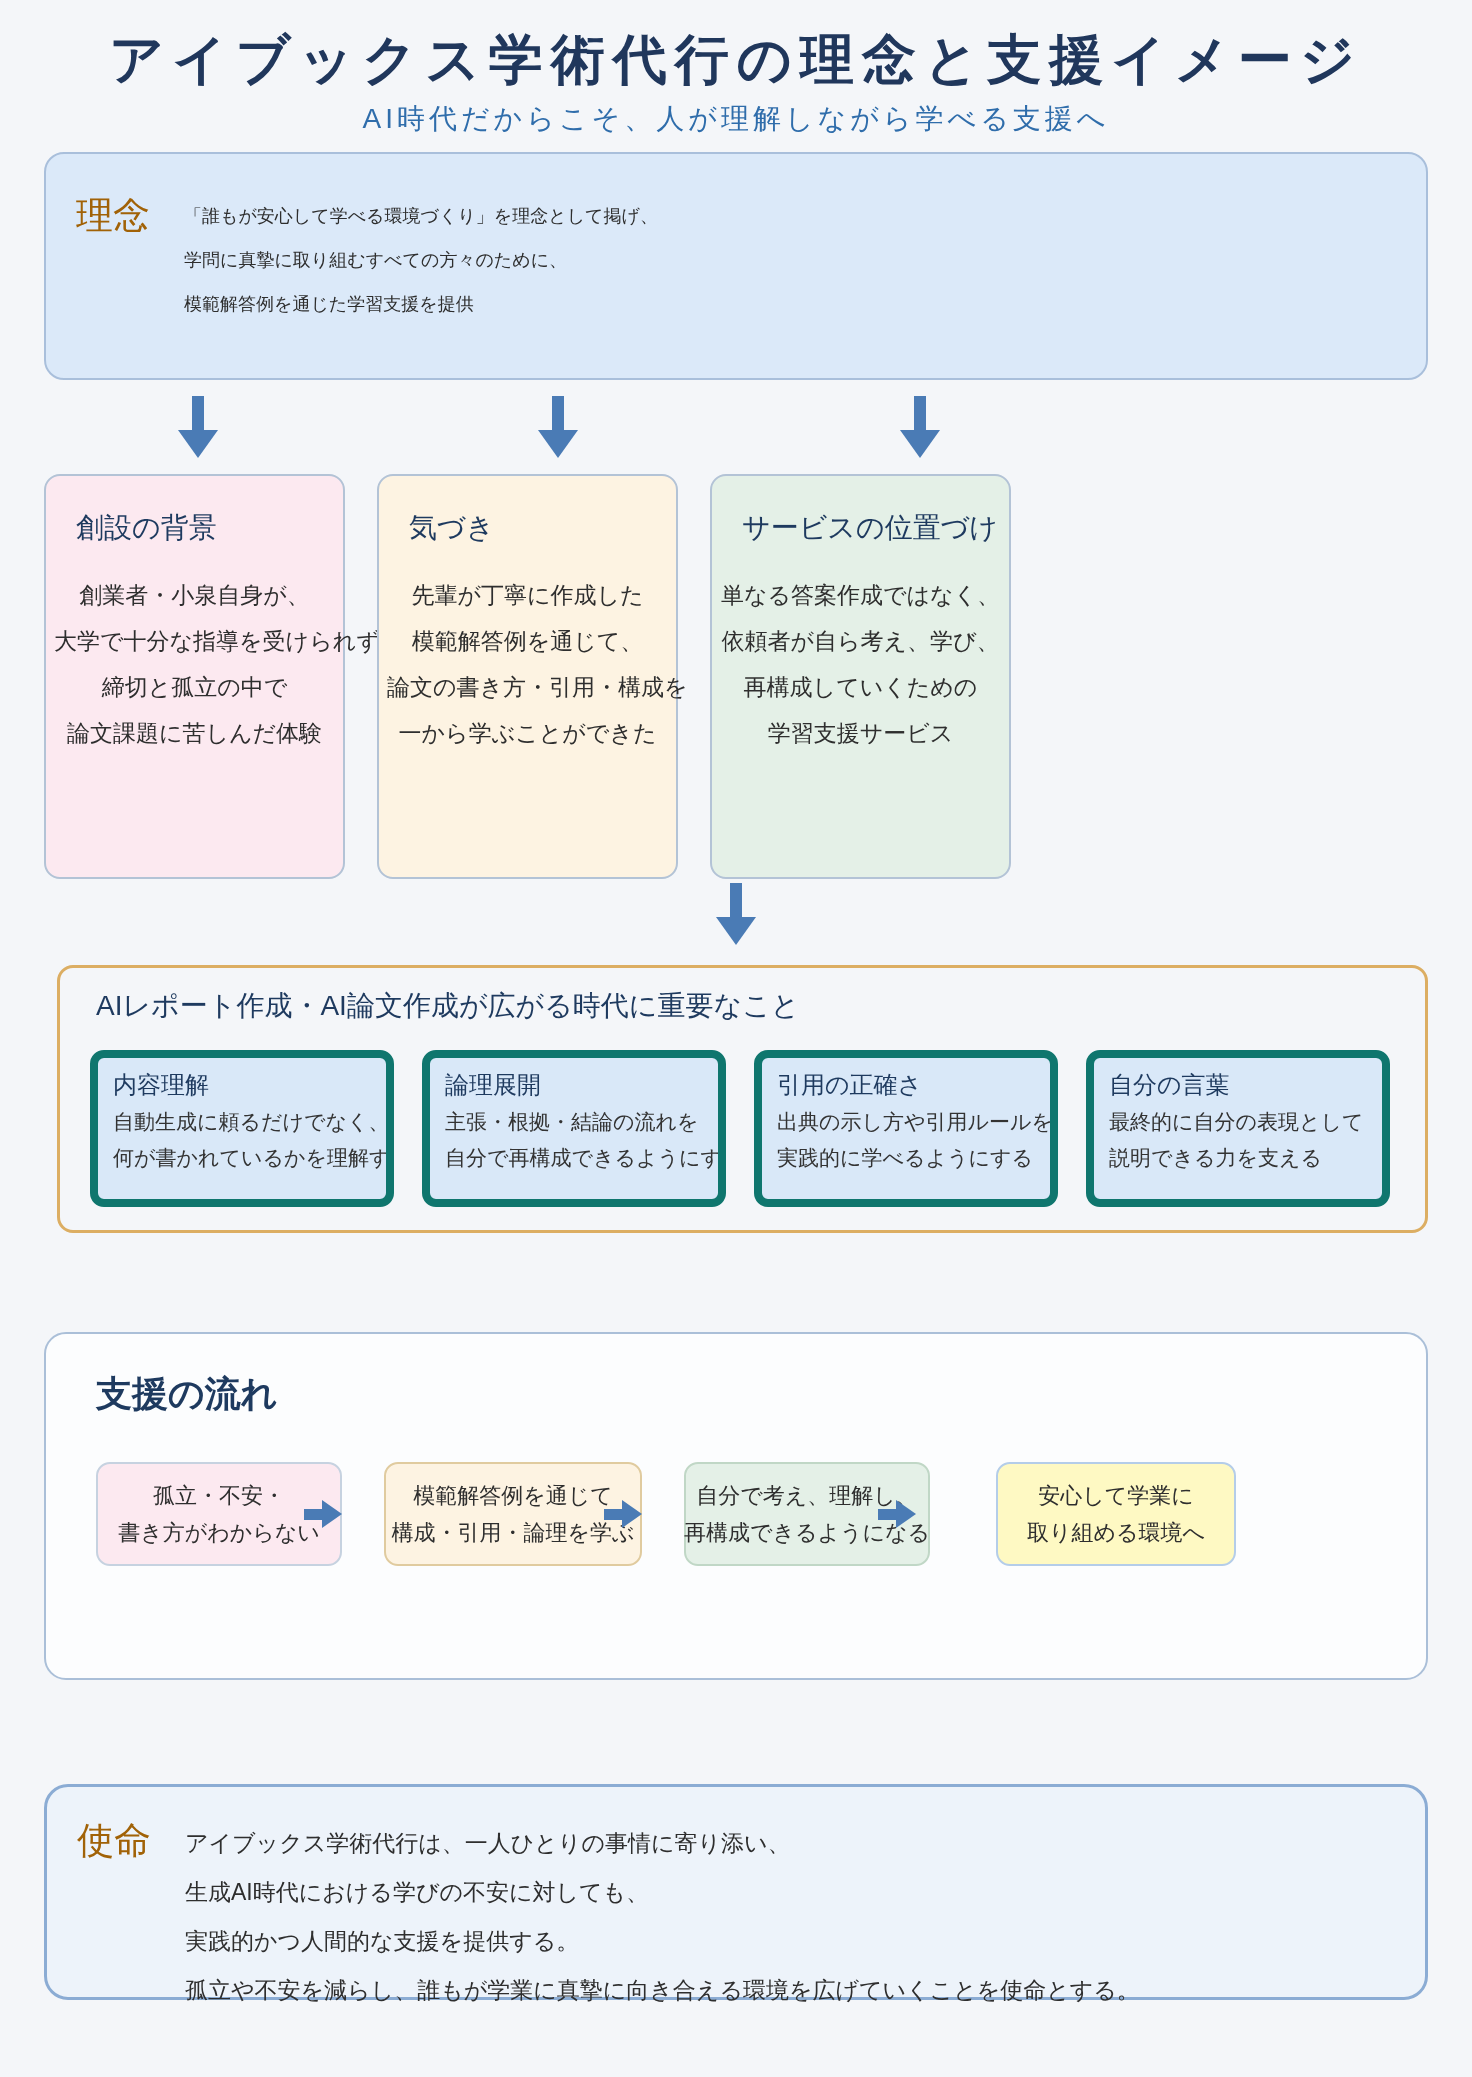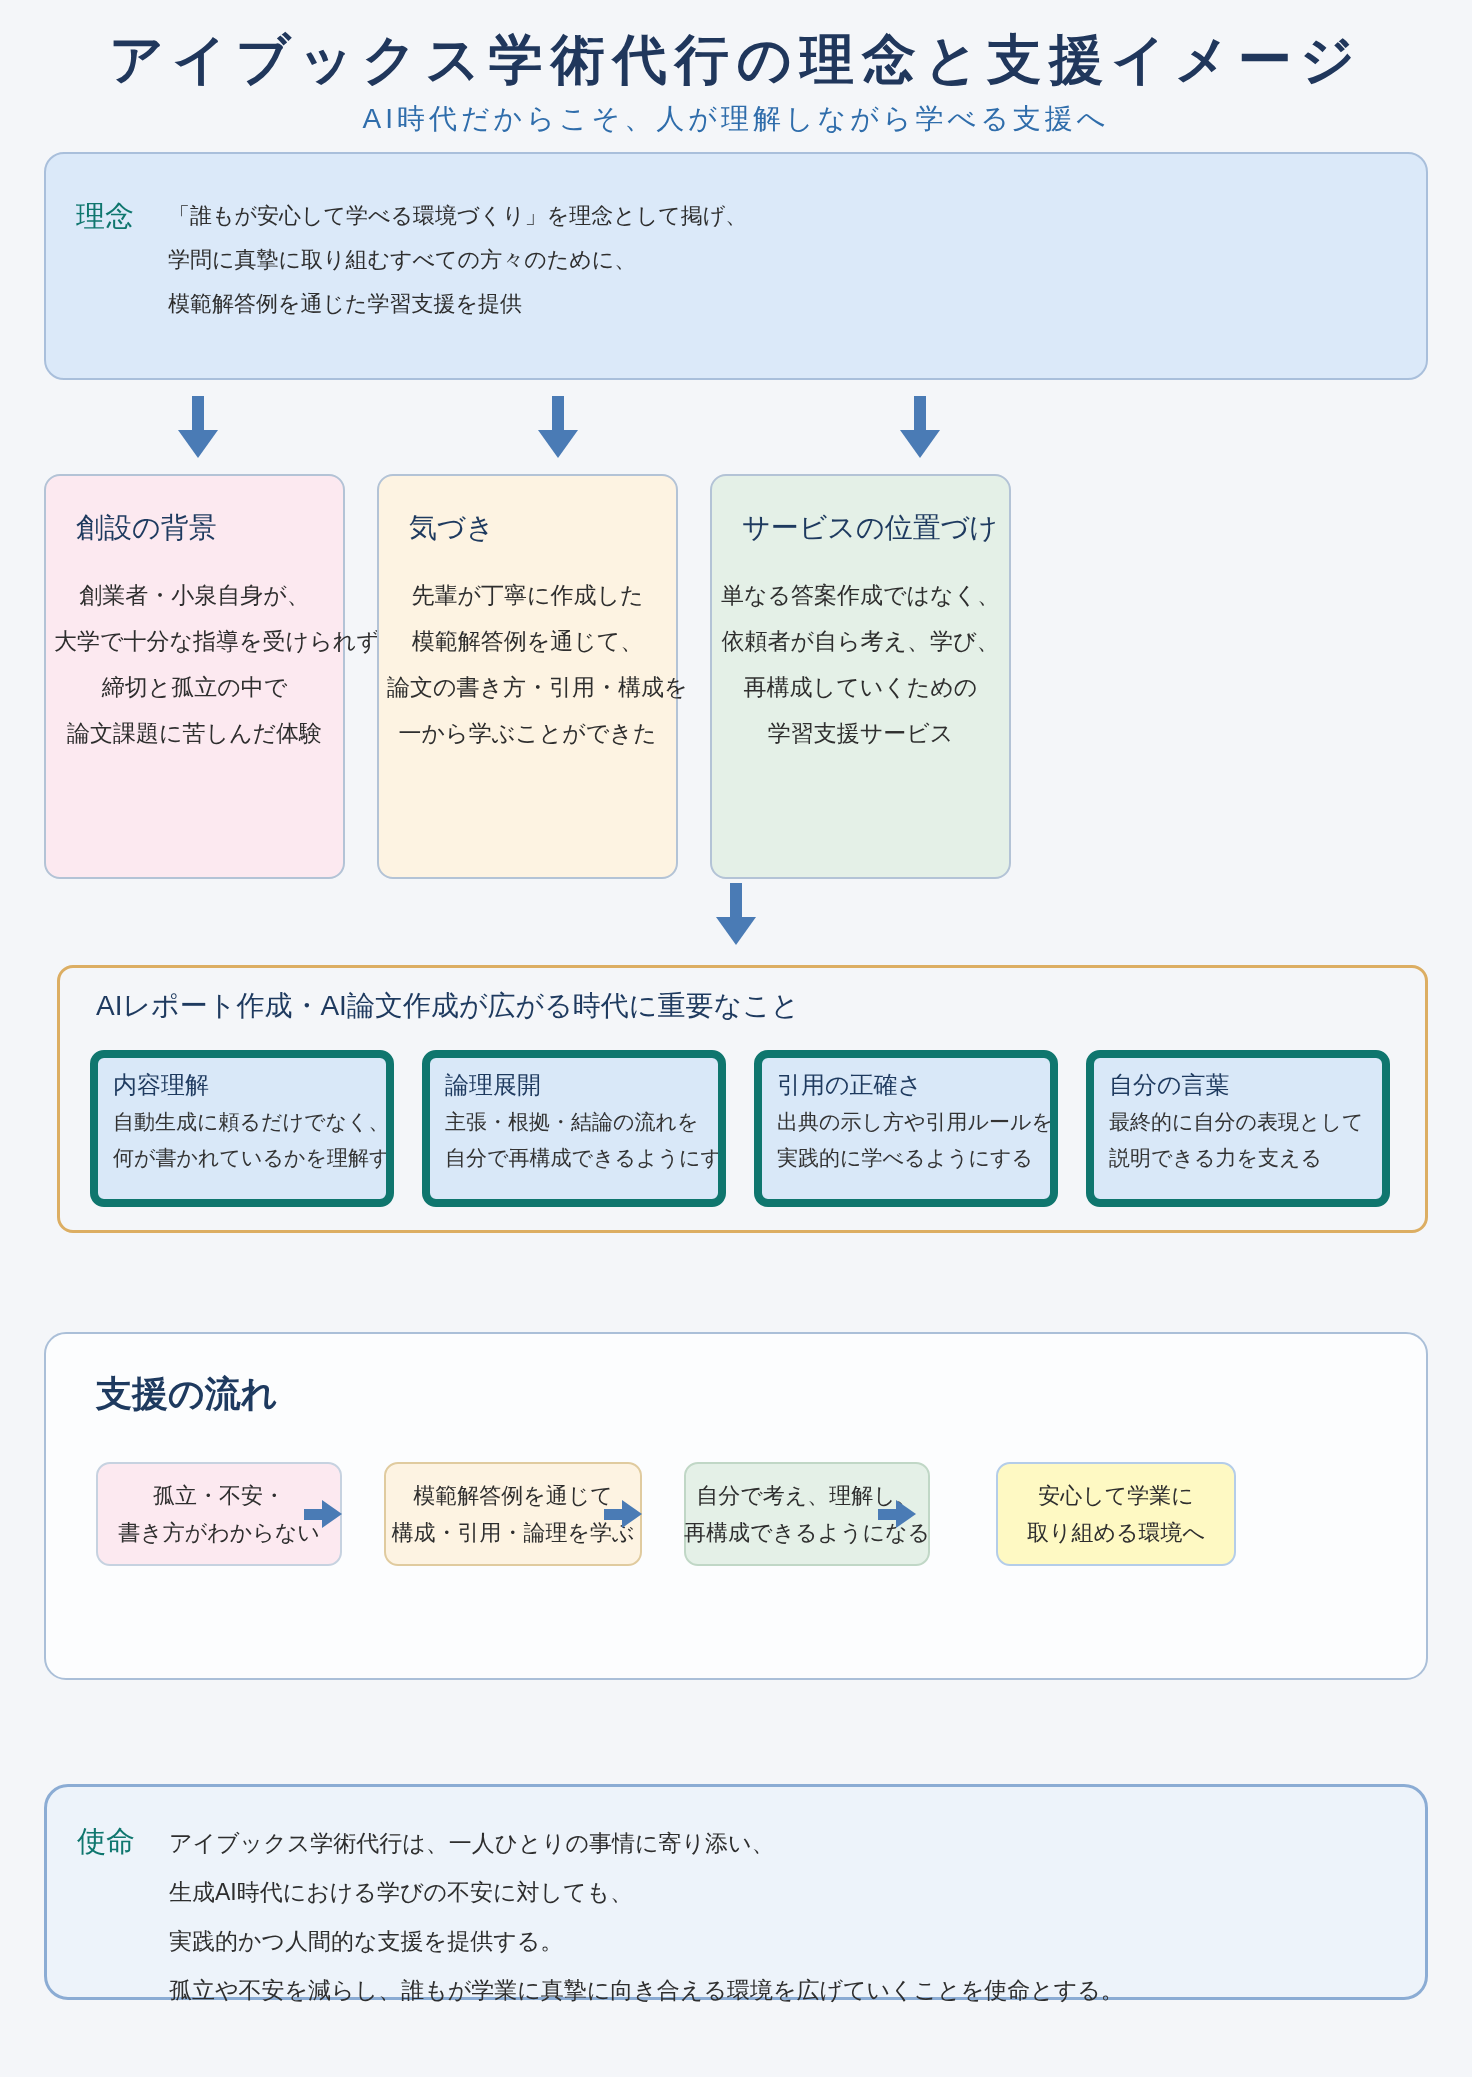--- a/index.html
+++ b/index.html
@@ -25,24 +25,24 @@
   }
 
   
   .philosophy-box{
     margin:16px 44px 0;height:228px;
     background:#dbe9f9;border:2px solid #a9bfdb;border-radius:20px;
     padding:40px 40px 0 30px;
     display:flex;gap:34px;
   }
   .big-label{
-    font-size:29px;color:#0f766e;line-height:44px;flex:0 0 auto;
+    font-size:37px;color:#a16207;line-height:44px;flex:0 0 auto;
   }
   .philosophy-text .t-line, .mission-text .t-line{
-    font-size:22px;line-height:44px;color:#2e2e2e;
+    font-size:18px;line-height:44px;color:#2e2e2e;
   }
 
   
   .arrow-row-1{position:relative;height:94px;}
   .arrow-down{
     width:40px;display:flex;flex-direction:column;align-items:center;
   }
   .arrow-row-1 .arrow-down{position:absolute;top:16px;}
   .arrow-down .shaft{width:12px;height:34px;background:#4a7bb5;}
   .arrow-down .head{

